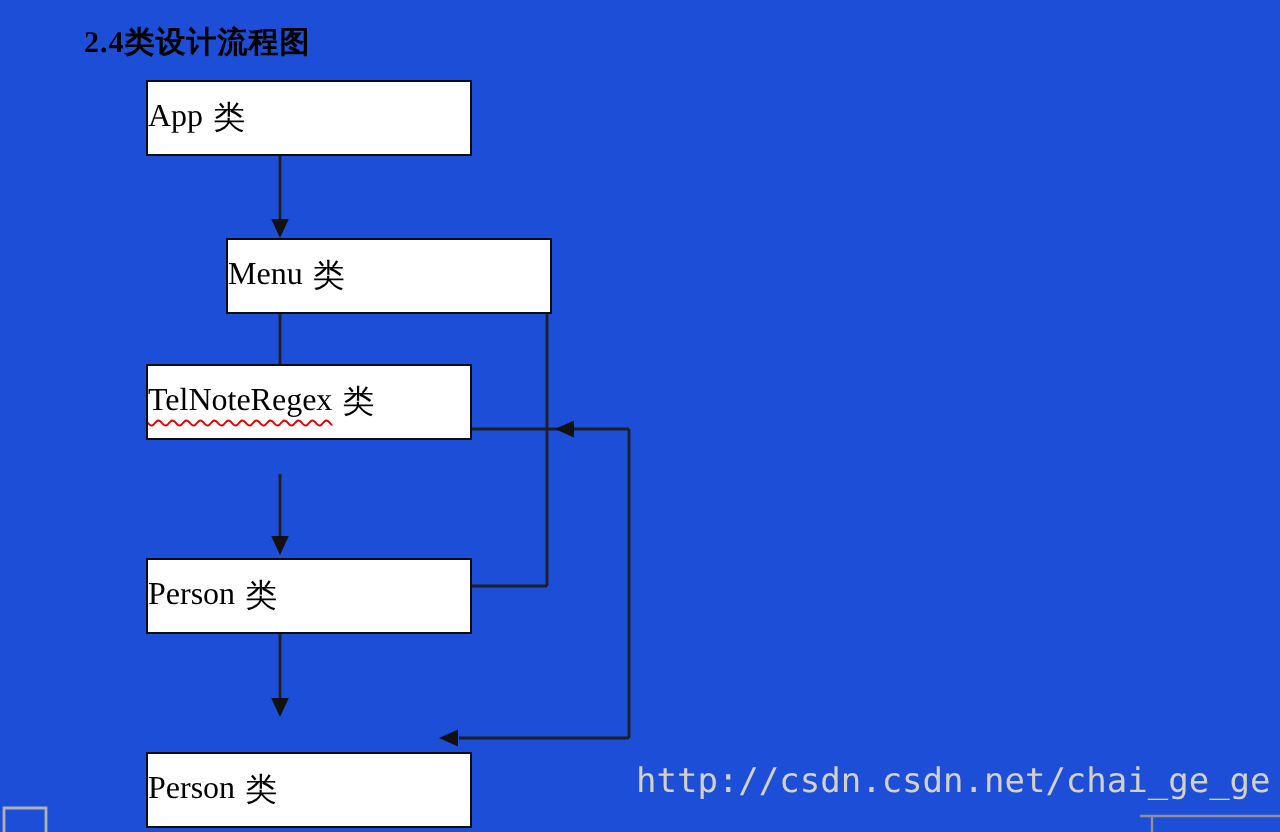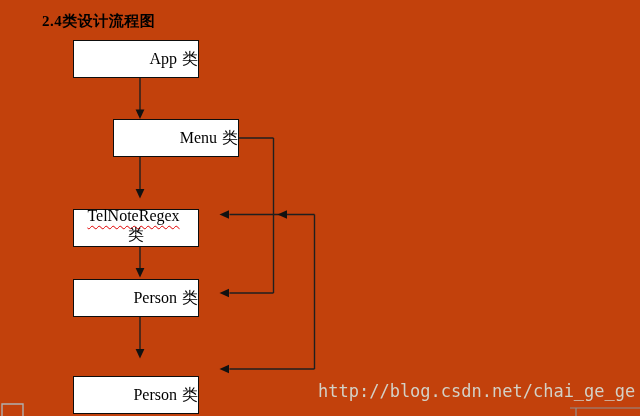--- a/index.html
+++ b/index.html
@@ -1,38 +1,38 @@
 <!DOCTYPE html>
 <html><head>
 <meta charset="utf-8">
 <style>
   html,body{margin:0;padding:0;background:#fff;}
   .page{
     position:relative;
     width:640px;height:416px;
-    background:#c2410c;
+    background:#1d4ed8;
     overflow:hidden;
     font-family:"Liberation Serif","DejaVu Serif",serif;
   }
   .title{
     position:absolute;left:42px;top:12px;
     margin:0;
     font-size:15px;font-weight:bold;color:#000;
     letter-spacing:0.5px;
     font-family:"Liberation Serif","DejaVu Serif",serif;
   }
   .overlay{
     position:absolute;left:0;top:0;width:640px;height:416px;
     pointer-events:none;
   }
   .flow-box{
-    position:absolute;left:73px;width:126px;height:38px;
+    position:absolute;left:73px;width:163px;height:38px;
     box-sizing:border-box;
     background:#fff;border:1.5px solid #0d0d0d;
-    display:flex;align-items:center;justify-content:flex-end;
+    display:flex;align-items:center;justify-content:flex-start;
     font-size:16px;color:#000;
   }
   .flow-box .en{margin-right:5px;}
   .flow-box .misspelled{
     text-decoration-line:underline;
     text-decoration-style:wavy;
     text-decoration-color:#e00000;
     text-decoration-thickness:1px;
     text-underline-offset:4px;
   }
@@ -102,30 +102,30 @@
   <div class="flow-box" style="top:40px;">
     <span class="en">App</span>
       <span class="cn">类</span>
   </div>
 
   <div class="flow-box" style="top:119px;margin-left:40px;">
     <span class="en">Menu</span>
       <span class="cn">类</span>
   </div>
 
-  <div class="flow-box" style="top:209px;flex-direction:column;">
+  <div class="flow-box" style="top:182px;">
     <span class="en misspelled">TelNoteRegex</span>
       <span class="cn">类</span>
   </div>
 
   <div class="flow-box" style="top:279px;">
     <span class="en">Person</span>
       <span class="cn">类</span>
   </div>
 
   <div class="flow-box" style="top:376px;">
     <span class="en">Person</span>
       <span class="cn">类</span>
   </div>
 
-  <div class="watermark">http://blog.csdn.net/chai_ge_ge</div>
+  <div class="watermark">http://csdn.csdn.net/chai_ge_ge</div>
 
 </div>
 
 </body></html>

